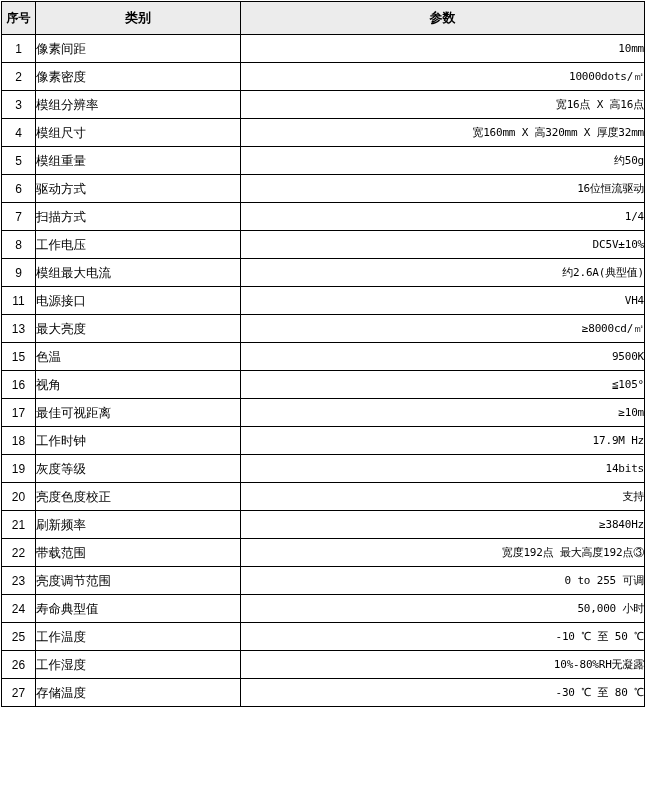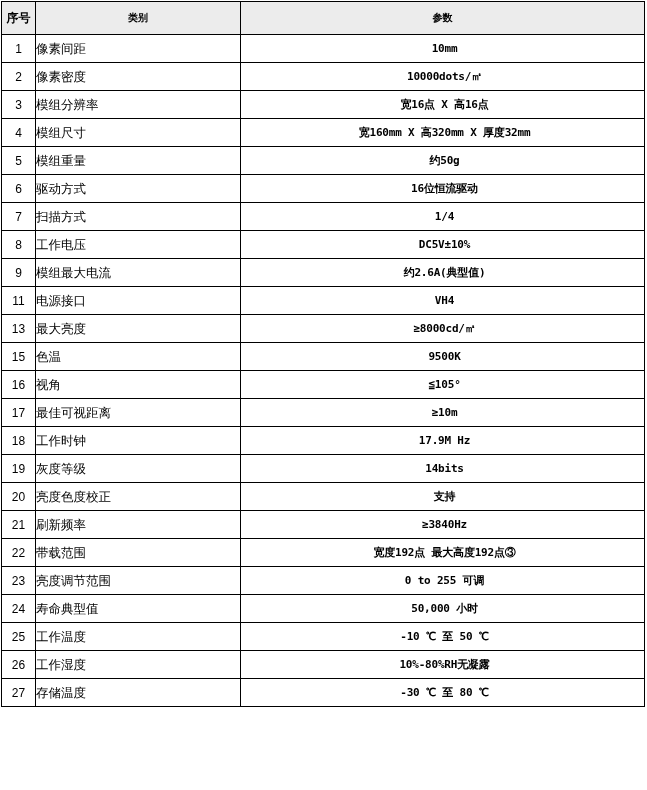--- a/index.html
+++ b/index.html
@@ -28,40 +28,39 @@
     font-size: 12px;
     line-height: 14px;
     padding: 0;
     height: 27px;
     vertical-align: middle;
     font-weight: normal;
   }
   .spec-table thead th {
     background: #ececec;
     text-align: center;
-    font-size: 10px;
+    font-size: 13px;
     font-weight: bold;
     height: 32px;
   }
   .spec-table thead th.h-index { font-size: 12px; }
   td.cell-index {
     text-align: center;
     font-size: 12px;
   }
   td.cell-category {
     text-align: left;
     font-size: 12.5px;
   }
   td.cell-param {
-    text-align: center;
+    text-align: right;
     padding-left: 4px;
     font-family: "DejaVu Sans Mono", "Liberation Mono", monospace;
     font-size: 11px;
     letter-spacing: -0.2px;
-    font-weight: bold;
   }
 </style>
 </head>
 <body>
 
 <table class="spec-table">
   <colgroup>
     <col class="c-index">
     <col class="c-category">
     <col class="c-param">

